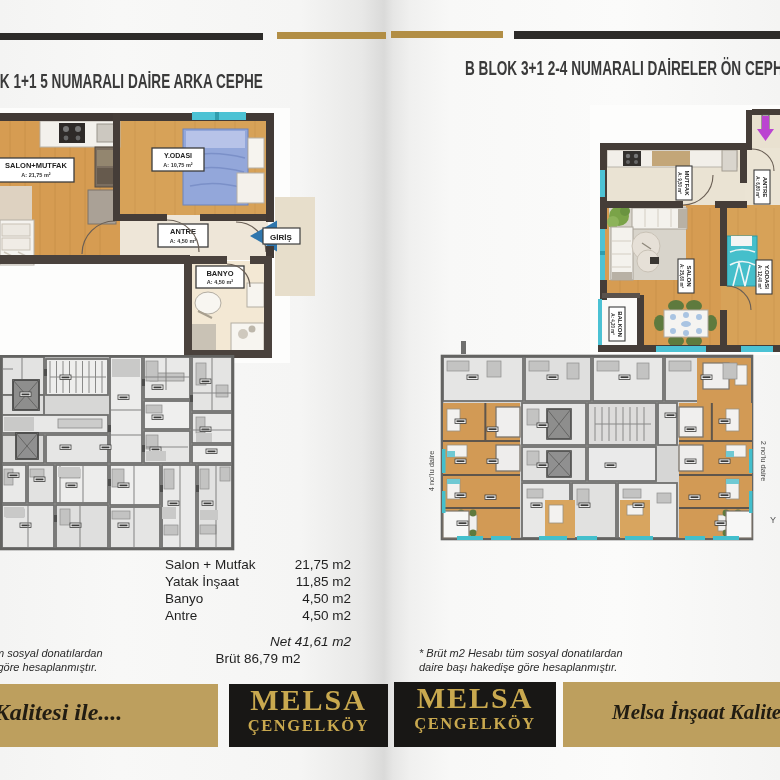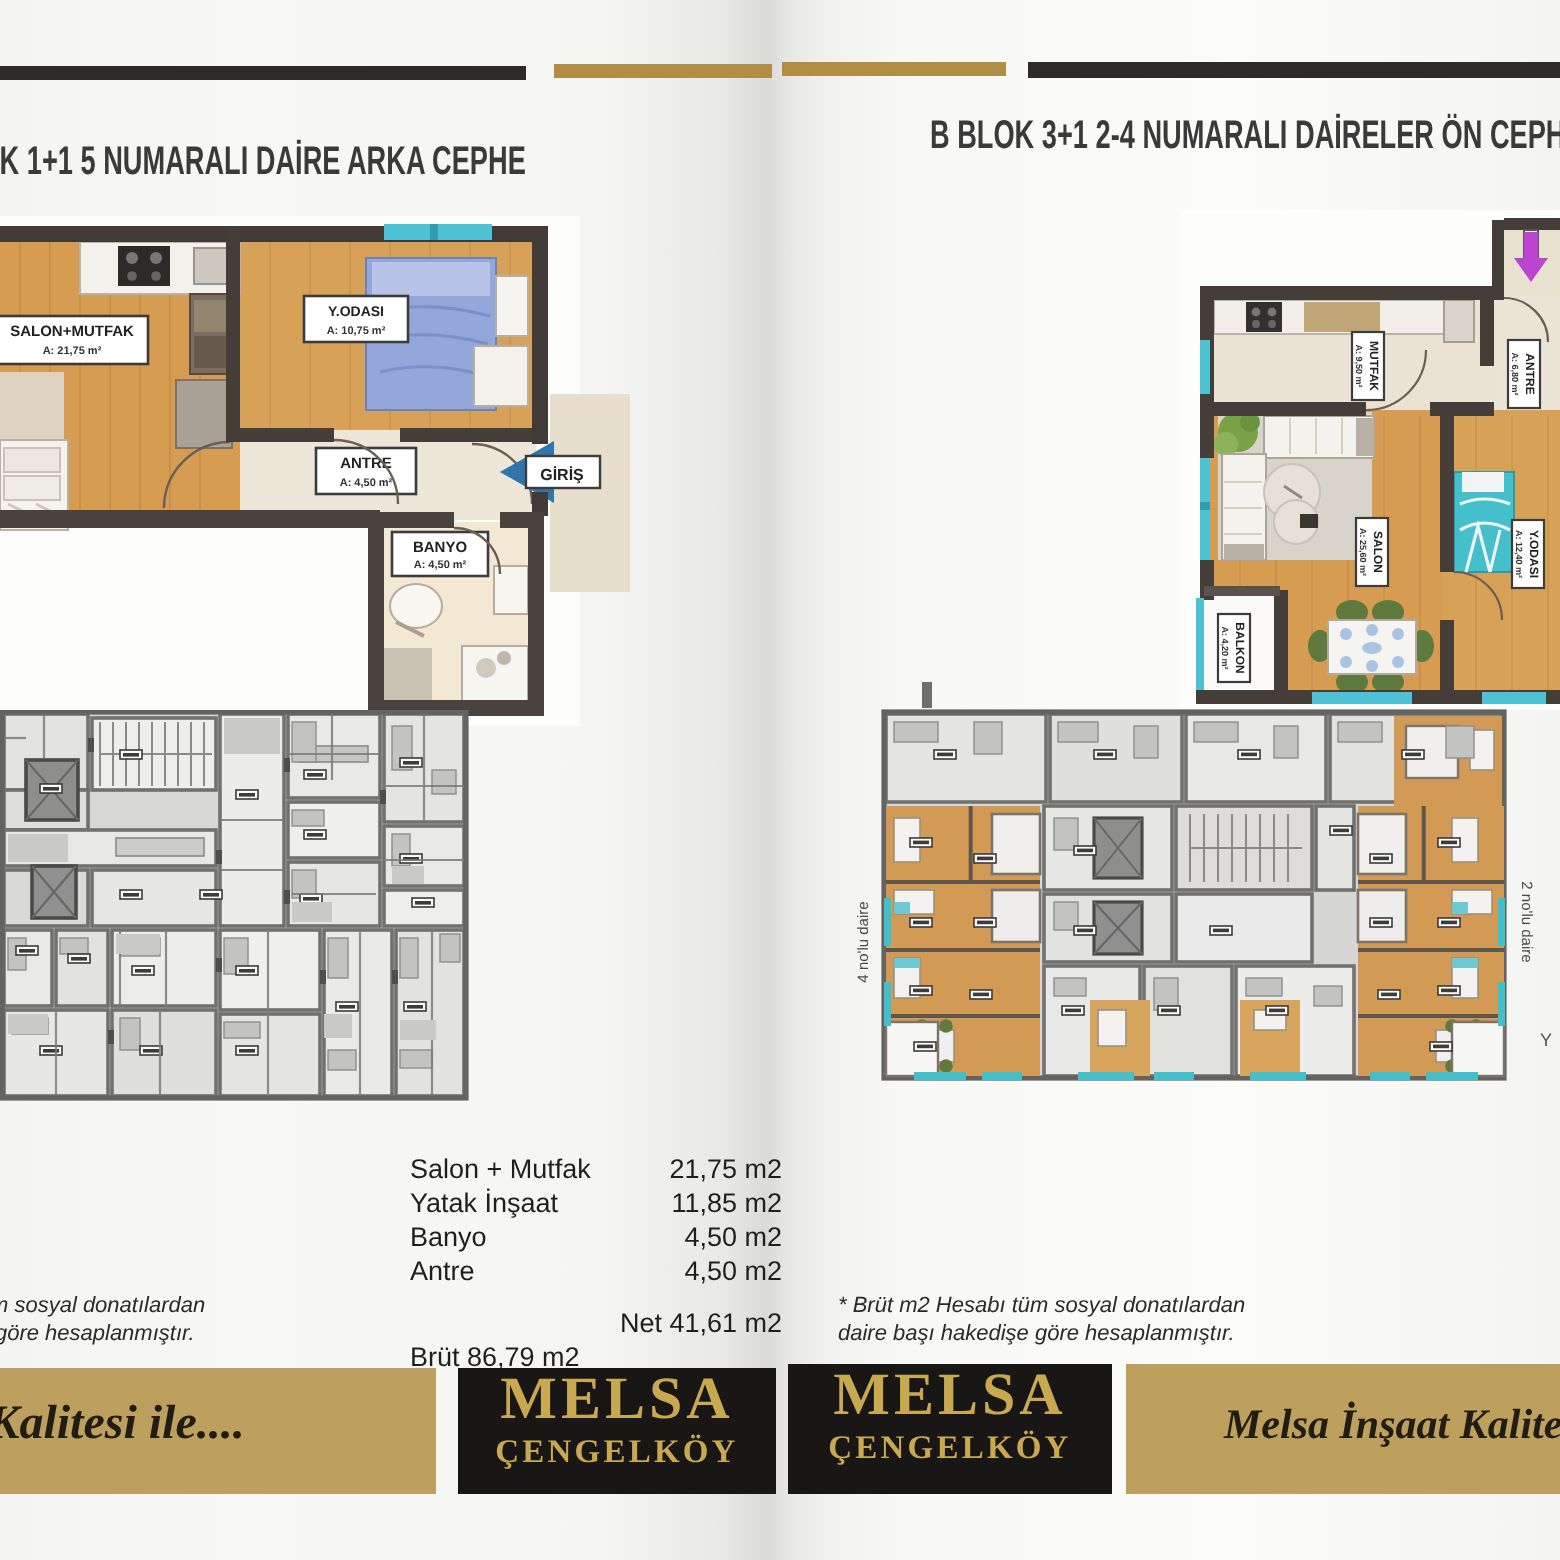--- a/index.html
+++ b/index.html
@@ -648,33 +648,33 @@
         <rect x="207.5" y="151.3" width="8" height="1.8"></rect>
         <rect x="179.5" y="111.3" width="8" height="1.8"></rect>
         <rect x="239.5" y="61.3" width="8" height="1.8"></rect>
       </g>
 
     <text x="7" y="118" font-size="7.5" fill="#4a4a49" font-family="Liberation Sans,sans-serif" transform="rotate(-90 7 118)" text-anchor="middle">4 no'lu daire</text>
 
     <text x="334" y="108" font-size="7.5" fill="#4a4a49" font-family="Liberation Sans,sans-serif" transform="rotate(90 334 108)" text-anchor="middle">2 no'lu daire</text>
   </svg>
 
-  <div class="abs" style="left:165px;top:576px;width:186px;font-size:13.5px;color:#1f1f1f;line-height:17px;margin-left:40px;">
+  <div class="abs" style="left:165px;top:556px;width:186px;font-size:13.5px;color:#1f1f1f;line-height:17px;">
 
     <div><span>Salon + Mutfak</span><span style="float:right">21,75 m2</span></div>
 
     <div><span>Yatak İnşaat</span><span style="float:right">11,85 m2</span></div>
 
     <div><span>Banyo</span><span style="float:right">4,50 m2</span></div>
 
     <div><span>Antre</span><span style="float:right">4,50 m2</span></div>
 
-    <div style="margin-top:9px;text-align:right;">Net 41,61 m2</div>
-
-    <div style="text-align:left;">Brüt 86,79 m2</div>
+    <div style="margin-top:9px;text-align:right;font-style:italic;">Net 41,61 m2</div>
+
+    <div style="text-align:center;">Brüt 86,79 m2</div>
   </div>
 
   <div class="abs" style="left:-101px;top:647px;font-size:11px;font-style:italic;color:#2a2a2a;line-height:13.5px;">* Brüt m2 Hesabı tüm sosyal donatılardan<br>daire başı hakedişe göre hesaplanmıştır.</div>
 
   <div class="abs" style="left:419px;top:647px;font-size:11px;font-style:italic;color:#2a2a2a;line-height:13.5px;">* Brüt m2 Hesabı tüm sosyal donatılardan<br>daire başı hakedişe göre hesaplanmıştır.</div>
 
   <div class="abs" style="left:0;top:684px;width:218px;height:63px;background:#bd9f5e;"></div>
 
   <div class="abs" style="left:-141px;top:699px;font-family:'Liberation Serif',serif;font-style:italic;font-weight:bold;font-size:24px;color:#221d12;white-space:nowrap;">Melsa İnşaat Kalitesi ile....</div>
 

